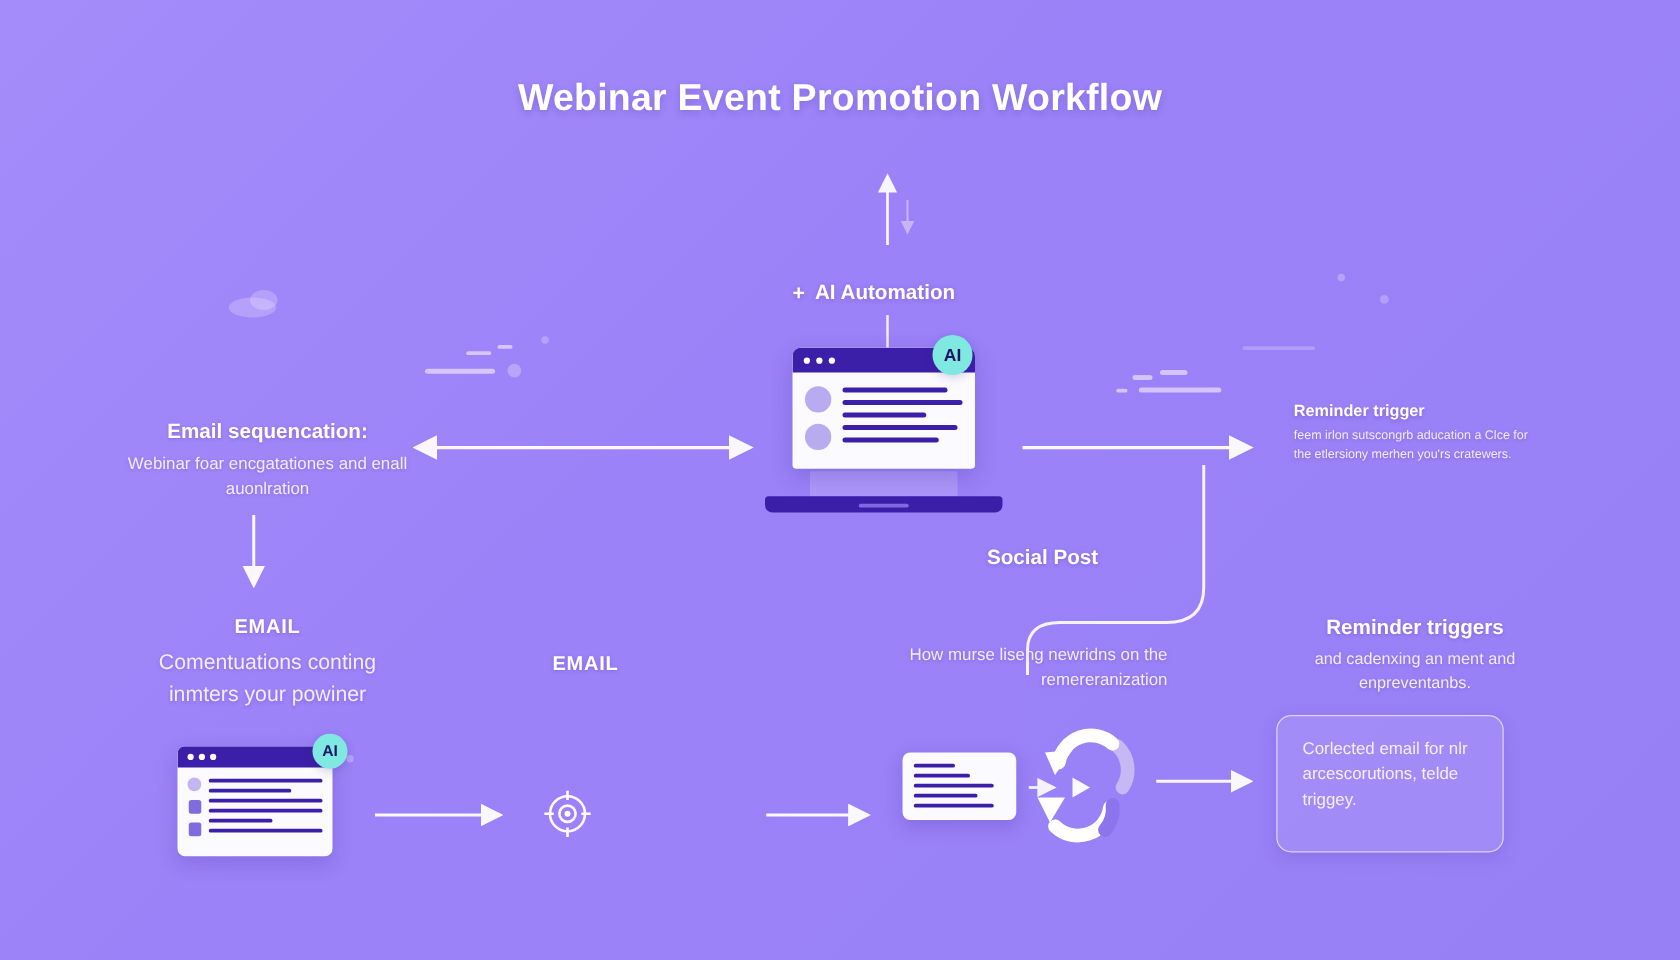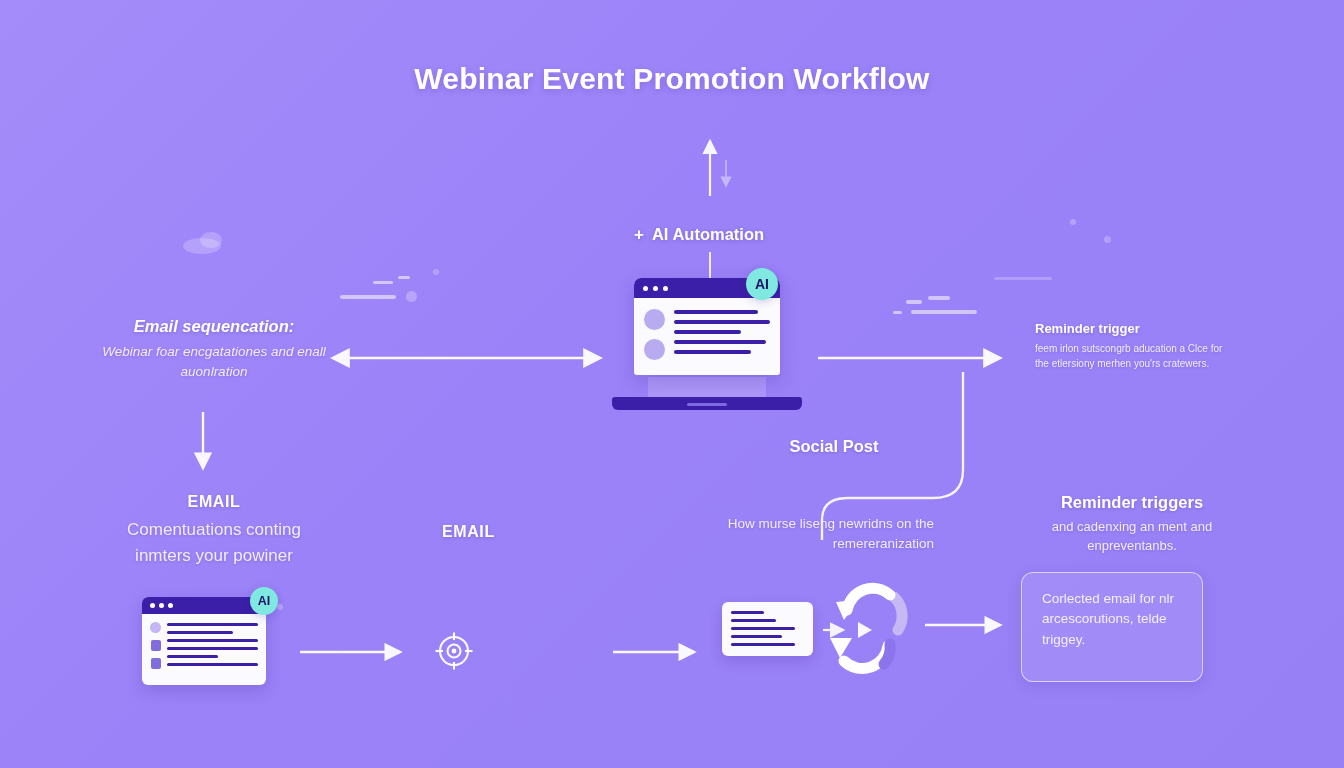--- a/index.html
+++ b/index.html
@@ -39,21 +39,21 @@
   }
   .block .body {
     color: #f1ecff;
     line-height: 1.5;
     text-shadow: 0 1px 3px rgba(60,30,140,.2);
   }
   .center-text { text-align: center; }
   .left-text { text-align: left; }
 
   
-  #blk-email-seq { left: 98px; top: 316px; width: 232px; font-style: italic; }
+  #blk-email-seq { left: 98px; top: 335px; width: 232px; }
   #blk-email-seq .head { font-size: 16.5px; margin-bottom: 5px; }
   #blk-email-seq .body { font-size: 13.5px; }
 
   
   #blk-email-left { left: 118px; top: 492px; width: 192px; }
   #blk-email-left .head { font-size: 16px; letter-spacing: .6px; margin-bottom: 5px; }
   #blk-email-left .body { font-size: 17px; }
 
   
   #blk-email-mid { left: 424px; top: 522px; width: 196px; }

